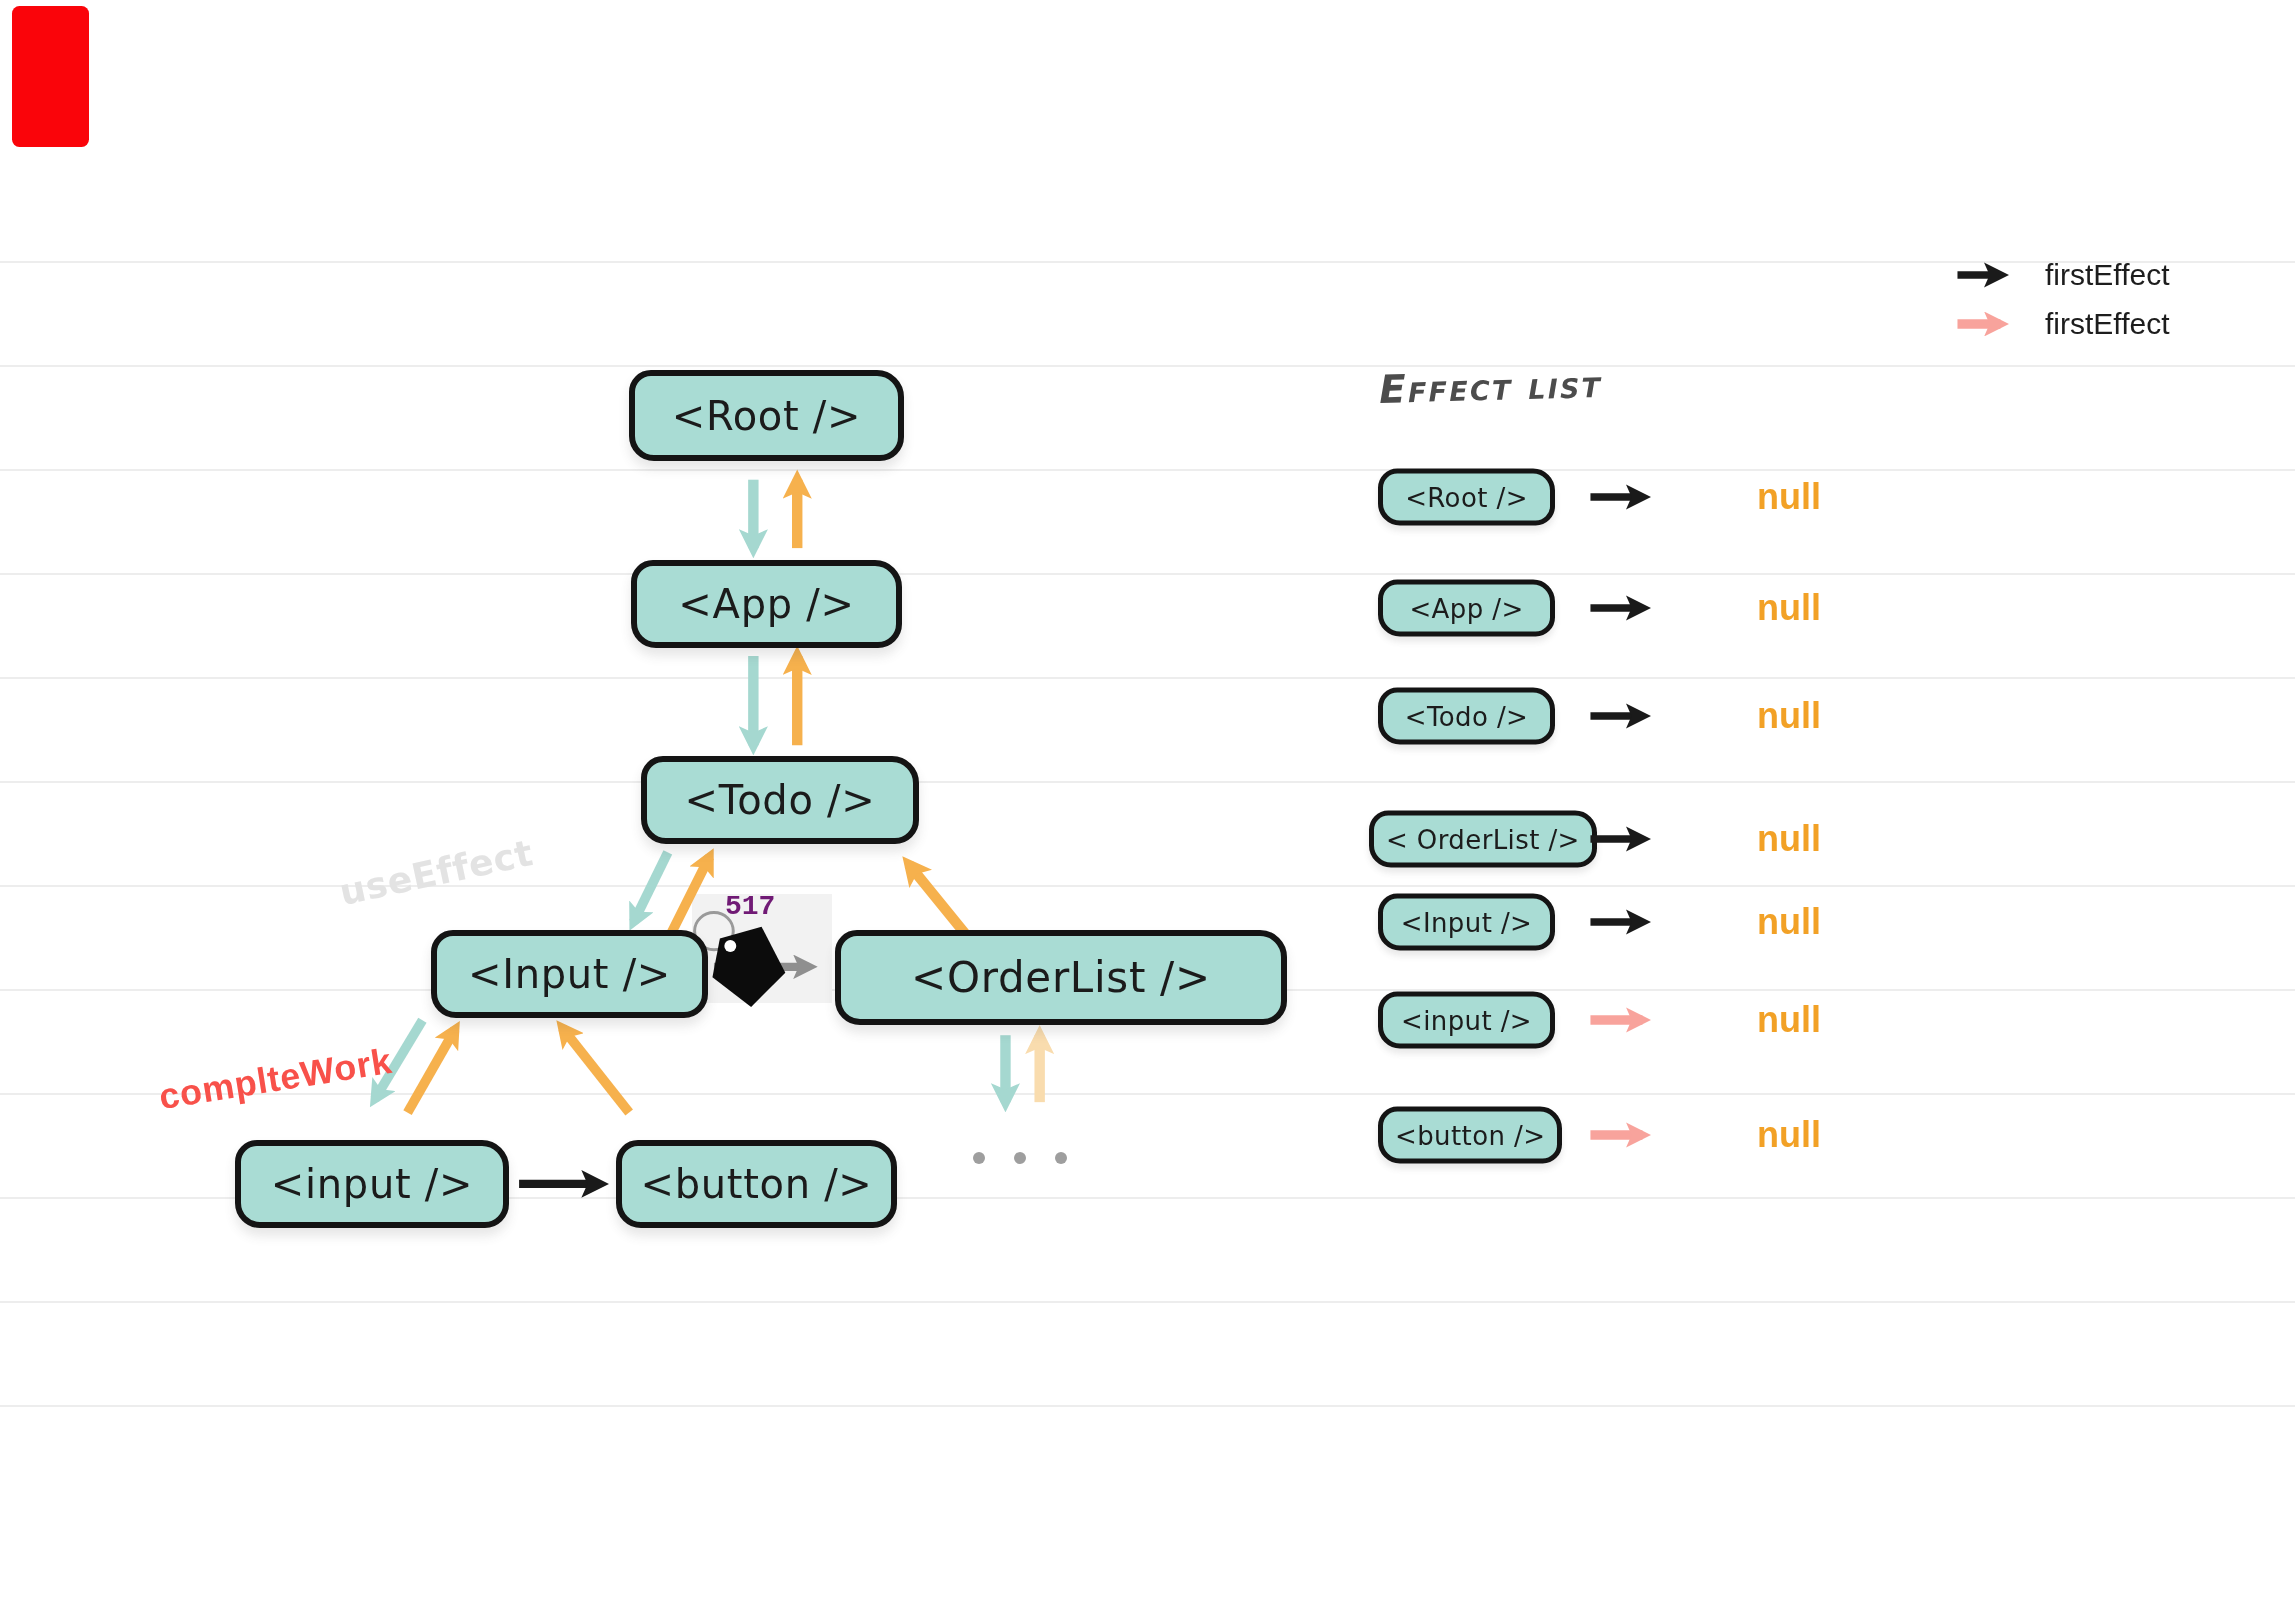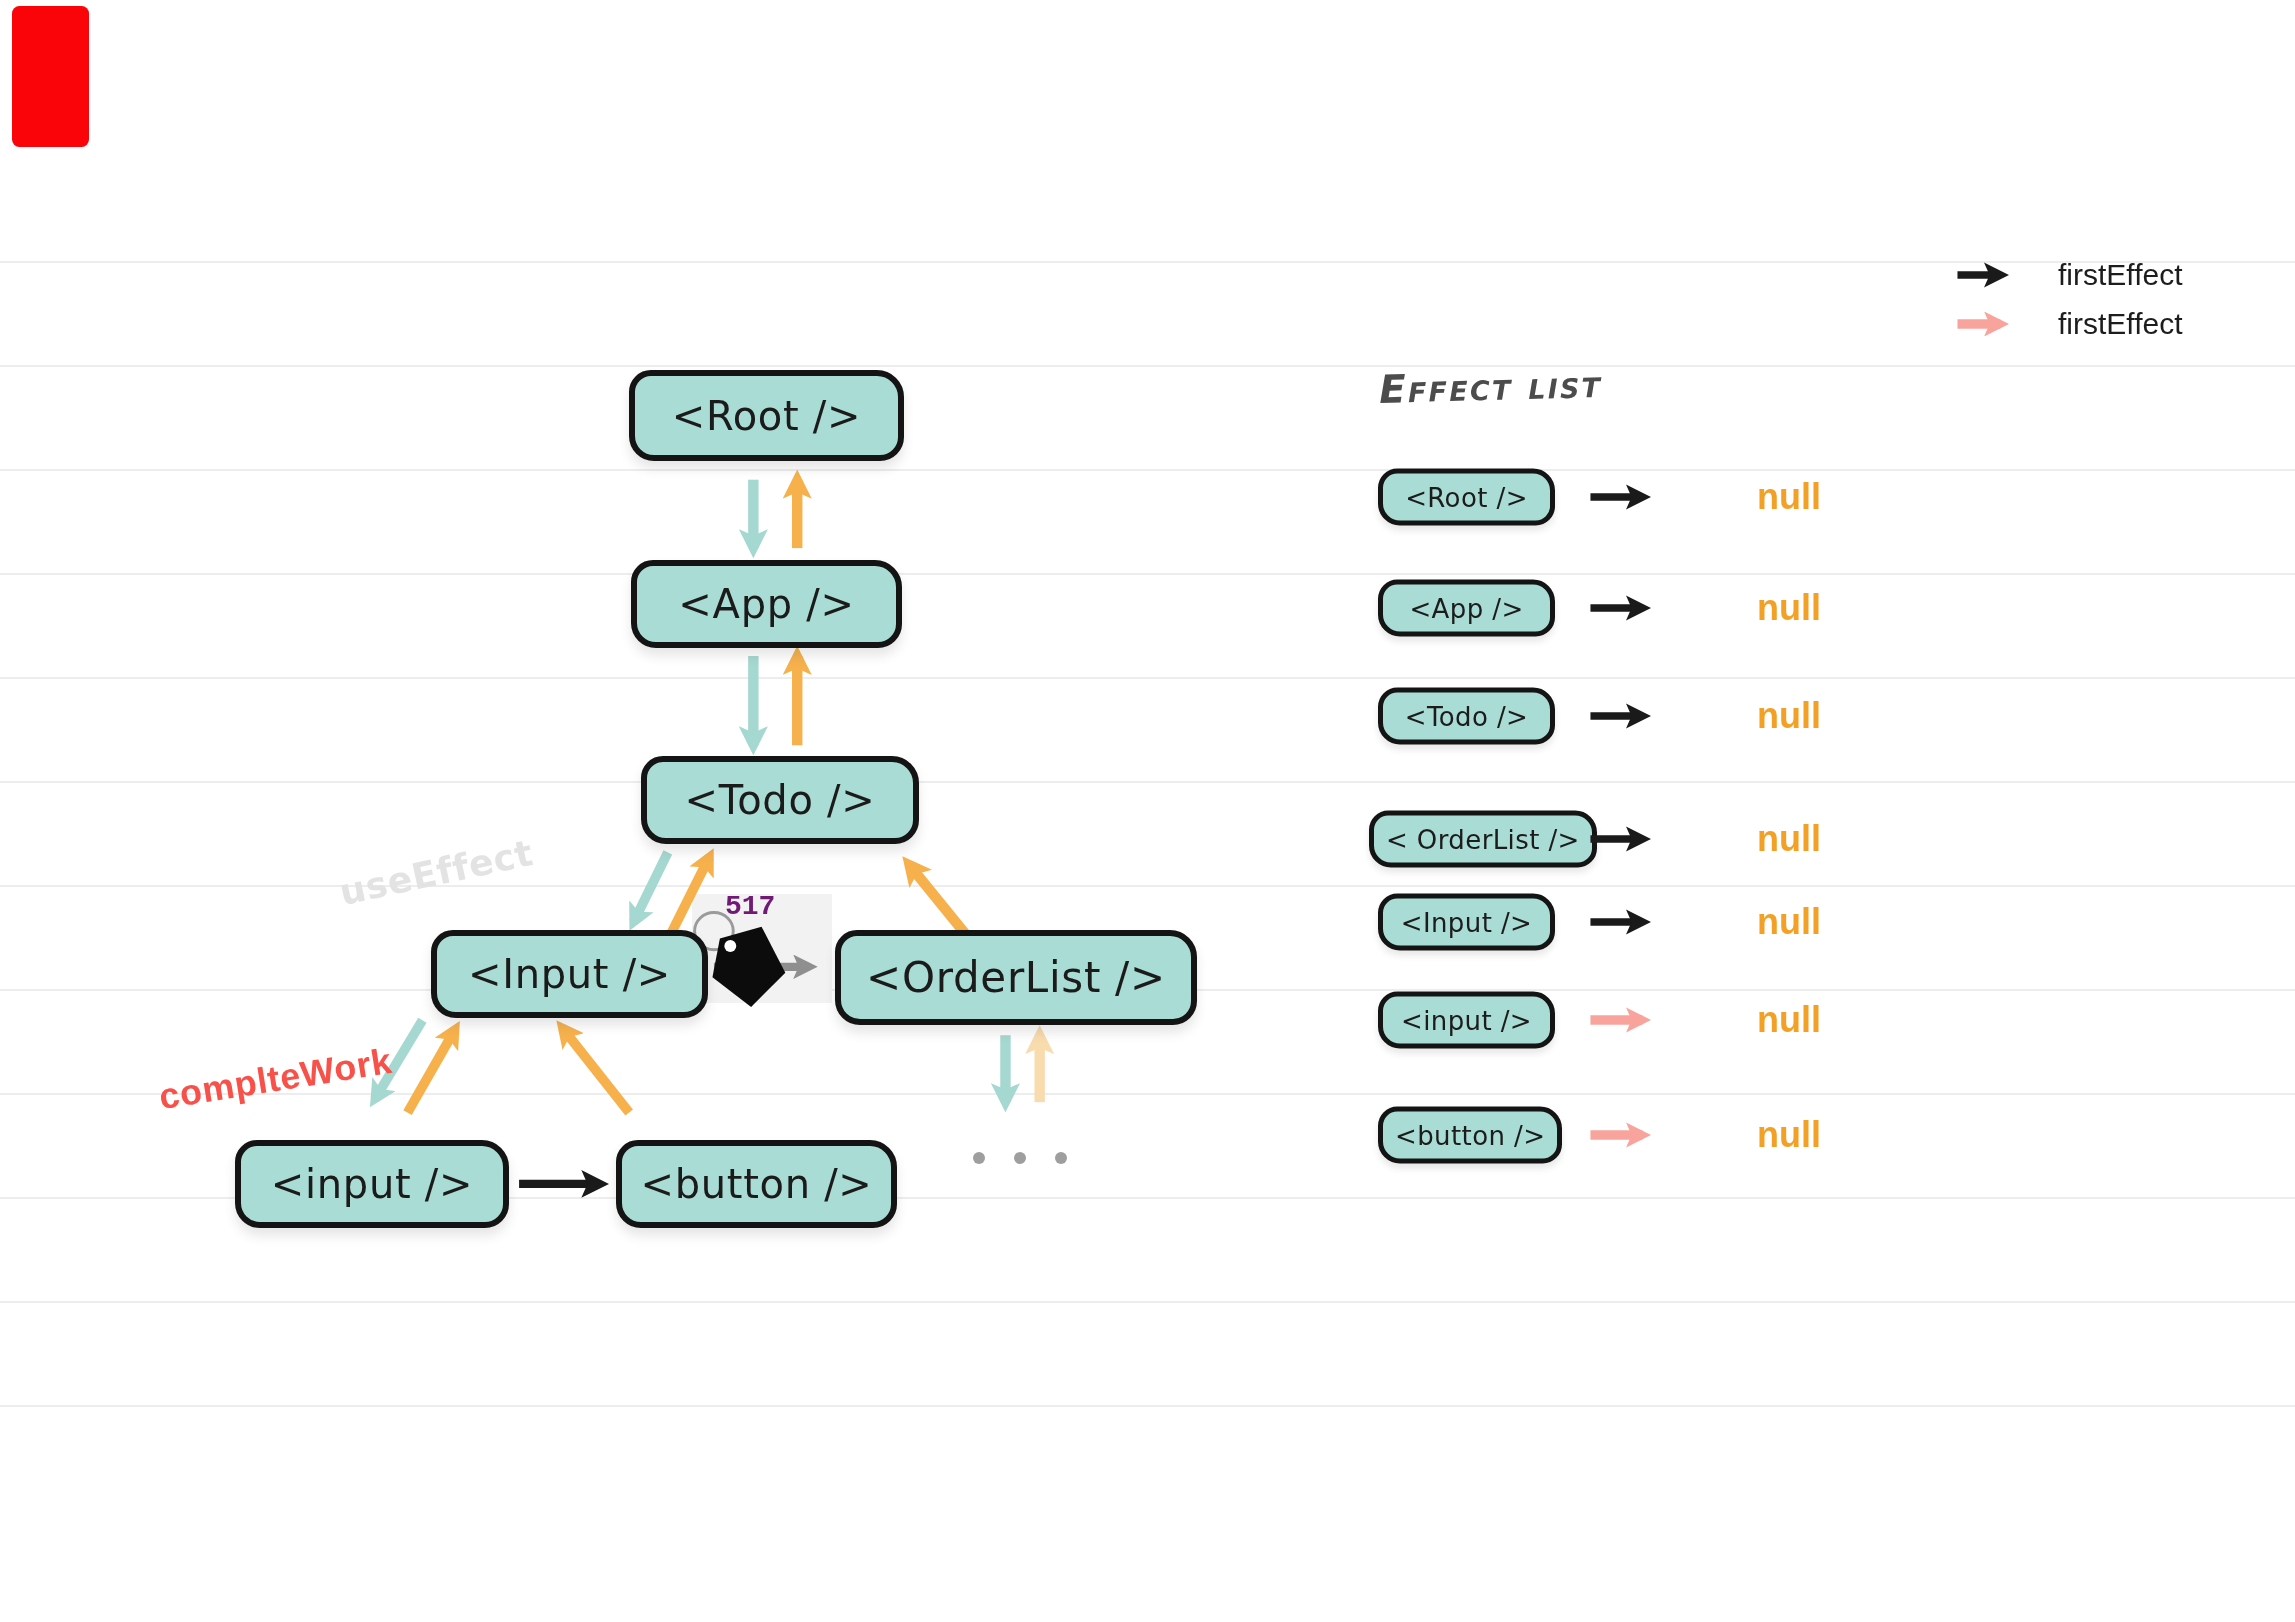--- a/index.html
+++ b/index.html
@@ -20,21 +20,21 @@
   svg{overflow:visible;}
   
   .tnode{position:absolute;display:flex;align-items:center;justify-content:center;
     background:#a9dcd4;border:6.7px solid #141414;border-radius:22px 27px 24px 25px;
     font-size:40px;letter-spacing:0.7px;font-weight:500;color:#1b1b1b;box-sizing:border-box;
     box-shadow:0 7.4px 10.4px rgba(70,70,70,.13);white-space:nowrap;}
   .tn-root{left:629px;top:370px;width:275px;height:91px;}
   .tn-app{left:631px;top:560px;width:271px;height:88px;}
   .tn-todo{left:641px;top:756px;width:278px;height:88px;}
   .tn-input-comp{left:431px;top:930px;width:277px;height:88px;}
-  .tn-orderlist{left:835px;top:930px;width:362px;height:95px;font-size:42px;}
+  .tn-orderlist{left:835px;top:930px;width:452px;height:95px;font-size:42px;}
   .tn-input-el{left:235px;top:1140px;width:274px;height:88px;}
   .tn-button-el{left:616px;top:1140px;width:281px;height:88px;}
   
   .tag-label{position:absolute;left:725px;top:891px;font-size:28px;font-weight:700;color:#701a75;
     font-family:Liberation Mono, monospace;}
   .complete-work{position:absolute;left:158px;top:1058px;font-size:36px;font-weight:800;color:#f8514a;
     transform:rotate(-9deg);letter-spacing:0.7px;font-family:"Liberation Sans",sans-serif;white-space:nowrap;}
   .dots{position:absolute;left:973px;top:1152px;display:flex;gap:29px;}
   .dots i{width:12px;height:12px;border-radius:50%;background:#9e9e9e;}
   
@@ -47,21 +47,21 @@
     display:inline-flex;align-items:center;justify-content:center;box-sizing:border-box;
     min-width:177px;height:57px;padding:0 12px;background:#a9dcd4;border:5.2px solid #141414;
     border-radius:19.3px 22px 19.3px 22px;font-size:26px;font-weight:500;letter-spacing:0.4px;white-space:nowrap;
     box-shadow:0 5.2px 6.7px rgba(70,70,70,.12);}
   .row-3 .pill{left:-9px;}
   .rarrow{position:absolute;left:208px;top:50%;transform:translateY(-50%);width:89px;height:24px;}
   .nullv{position:absolute;left:339px;top:50%;transform:translateY(-50%);
     font-size:36px;font-weight:700;color:#f2a126;font-family:"Liberation Sans",sans-serif;margin-left:40px;}
   
   .legend{position:absolute;left:1956px;top:250px;}
-  .legend-row{display:flex;align-items:center;gap:34px;height:49px;text-align:center;}
+  .legend-row{display:flex;align-items:center;gap:21px;height:49px;text-align:center;}
   .legend-row svg{width:68px;height:18px;flex:none;}
   .legend-row span{font-size:30px;color:#1d1d1d;font-family:"Liberation Sans",sans-serif;}
   
   .a-first{stroke:#1a1a1a;stroke-width:10px;}
   .a-next{stroke:#f8a39c;stroke-width:13px;}
 </style>
 </head>
 <body>
 
 <div class="stage">

